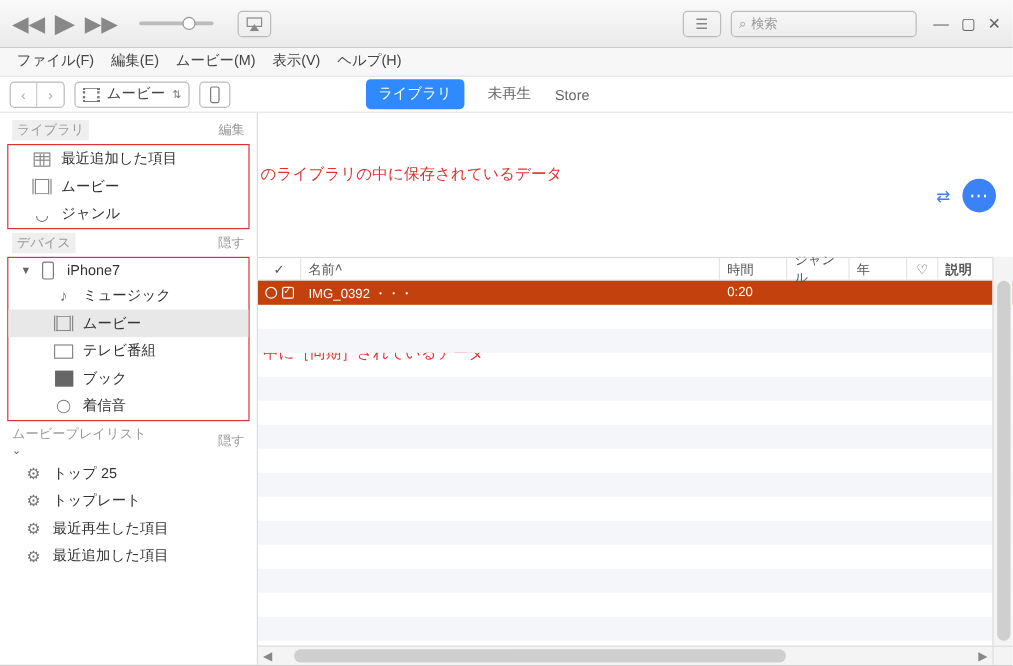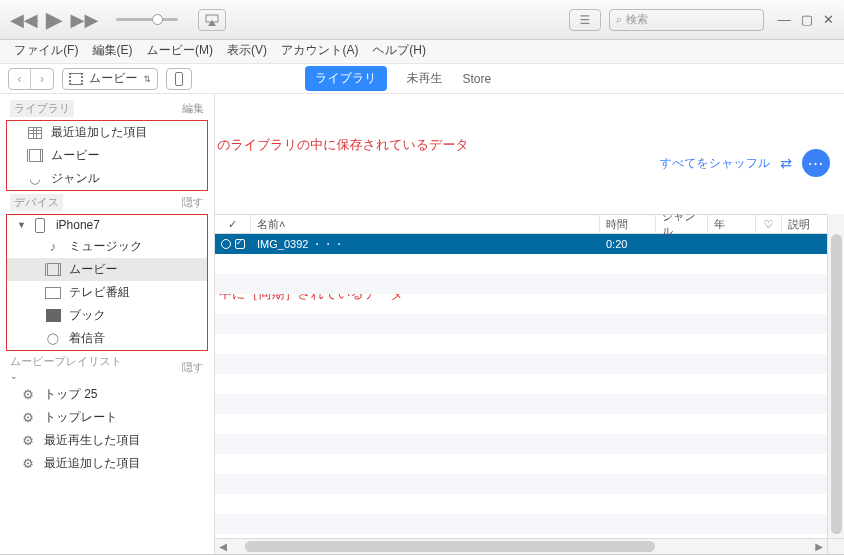--- a/index.html
+++ b/index.html
@@ -72,23 +72,23 @@
 
 .table-wrap { position:absolute; top:120px; left:0; right:0; bottom:16px; overflow:hidden; }
 .thead { height:20px; border-top:1px solid #d9d9d9; border-bottom:1px solid #d9d9d9; display:flex; align-items:center; font-size:11px; color:#555; background:#fff; }
 .thead > div { border-right:1px solid #e5e5e5; height:100%; display:flex; align-items:center; padding:0 6px; }
 .col-chk { width:36px; justify-content:center; }
 .col-name { flex:1; display:flex; align-items:center; }
 .col-time { width:56px; }
 .col-genre { width:52px; }
 .col-year { width:48px; }
 .col-heart { width:26px; justify-content:center; }
-.col-desc { width:62px; }
+.col-desc { width:62px;font-weight:bold; }
 .row { height:20px; display:flex; align-items:center; font-size:11px; }
-.row.sel { background:#0369a1; color:#fff; }
+.row.sel { background:#c2410c; color:#fff; }
 .row.alt { background:#f4f6f9; }
 .row > div { padding:0 6px; height:100%; display:flex; align-items:center; }
 .row .col-chk { gap:4px; }
 .circ { width:10px; height:10px; border:1.4px solid currentColor; border-radius:50%; }
 .chk { width:10px; height:10px; border:1px solid currentColor; border-radius:2px; position:relative; }
 .chk::after { content:"✓"; font-size:8px; position:absolute; left:0; top:-2px; }
 .hscroll { position:absolute; left:0; right:17px; bottom:0; height:16px; border-top:1px solid #dcdcdc; background:#f4f4f4; display:flex; align-items:center; }
 .hscroll .arrow { width:16px; text-align:center; color:#888; font-size:10px; }
 .hscroll .track { flex:1; position:relative; height:11px; }
 .hscroll .thumb { position:absolute; left:14px; width:410px; height:11px; background:#cfcfcf; border-radius:6px; }
@@ -129,21 +129,20 @@
         <span>✕</span>
       </div>
     </div>
   </div>
 
   <div class="menubar">
     <span>ファイル(F)</span>
     <span>編集(E)</span>
     <span>ムービー(M)</span>
     <span>表示(V)</span>
-    <span>アカウント(A)</span>
     <span>ヘルプ(H)</span>
   </div>
 
   <div class="secbar">
     <div class="navseg">
       <div>‹</div>
       <div>›</div>
     </div>
     <div class="media-select">
       <span class="film-ico"></span>
@@ -232,21 +231,20 @@
           <span class="ico gear"></span>
           <span>最近追加した項目</span>
         </div>
     </div>
 
     <div class="main">
       <div class="annot annot1">iTunes のライブラリの中に保存されているデータ</div>
       <div class="annot annot2">iPhone 中に［同期］されているデータ</div>
 
       <div class="shuffle-row">
-        <span>すべてをシャッフル</span>
         <span class="shuffle-ico">⇄</span>
         <div class="more-circle"></div>
       </div>
 
       <div class="table-wrap">
         <div class="thead">
           <div class="col-chk">✓</div>
           <div class="col-name">
               <span>名前</span>
               <span>˄</span>

